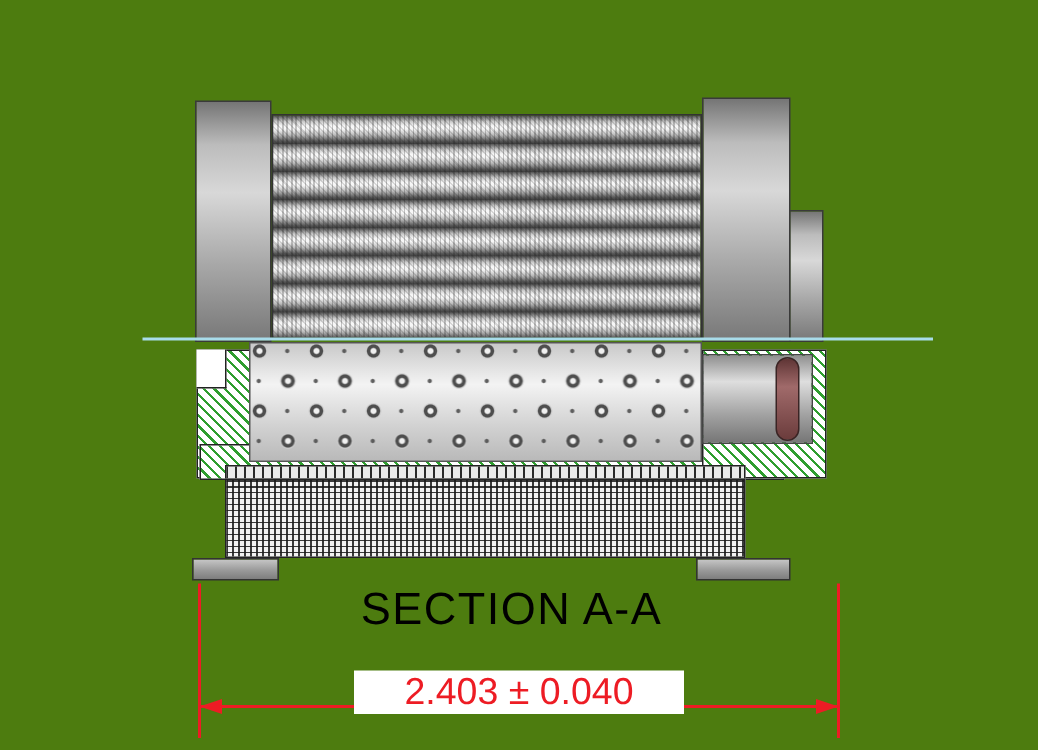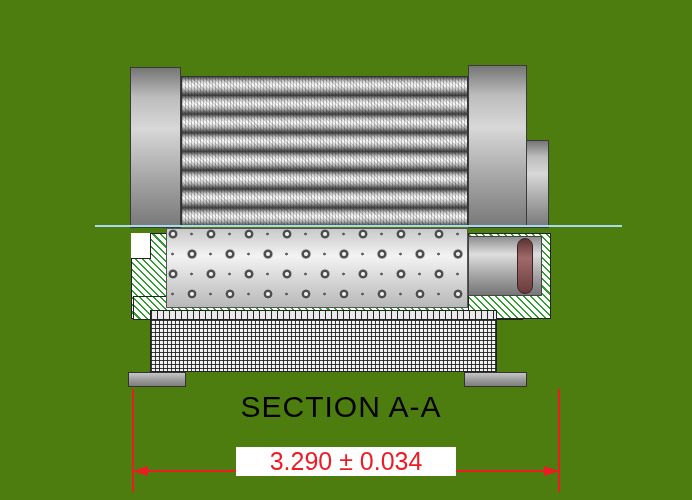--- a/index.html
+++ b/index.html
@@ -127,15 +127,15 @@
   <div class="abs foot" style="left:128px;top:372px;width:58px;height:15px;"></div>
   <div class="abs foot" style="left:464px;top:372px;width:63px;height:15px;"></div>
 
   <div class="abs section-label" style="left:196px;top:390px;width:290px;">SECTION A-A</div>
 
   <div class="abs dim-line" style="left:132px;top:389px;width:2px;height:103px;"></div>
   <div class="abs dim-line" style="left:558px;top:389px;width:2px;height:103px;"></div>
   <div class="abs dim-line" style="left:133px;top:470px;width:426px;height:2px;"></div>
   <div class="abs arrow arrow-left" style="left:133px;top:466px;"></div>
   <div class="abs arrow arrow-right" style="left:544px;top:466px;"></div>
-  <div class="abs dim-text" style="left:236px;top:447px;width:220px;">3.290 ± 0.034</div>
+  <div class="abs dim-text" style="left:236px;top:447px;width:220px;">2.403 ± 0.040</div>
 
 </div>
 
 </body></html>

